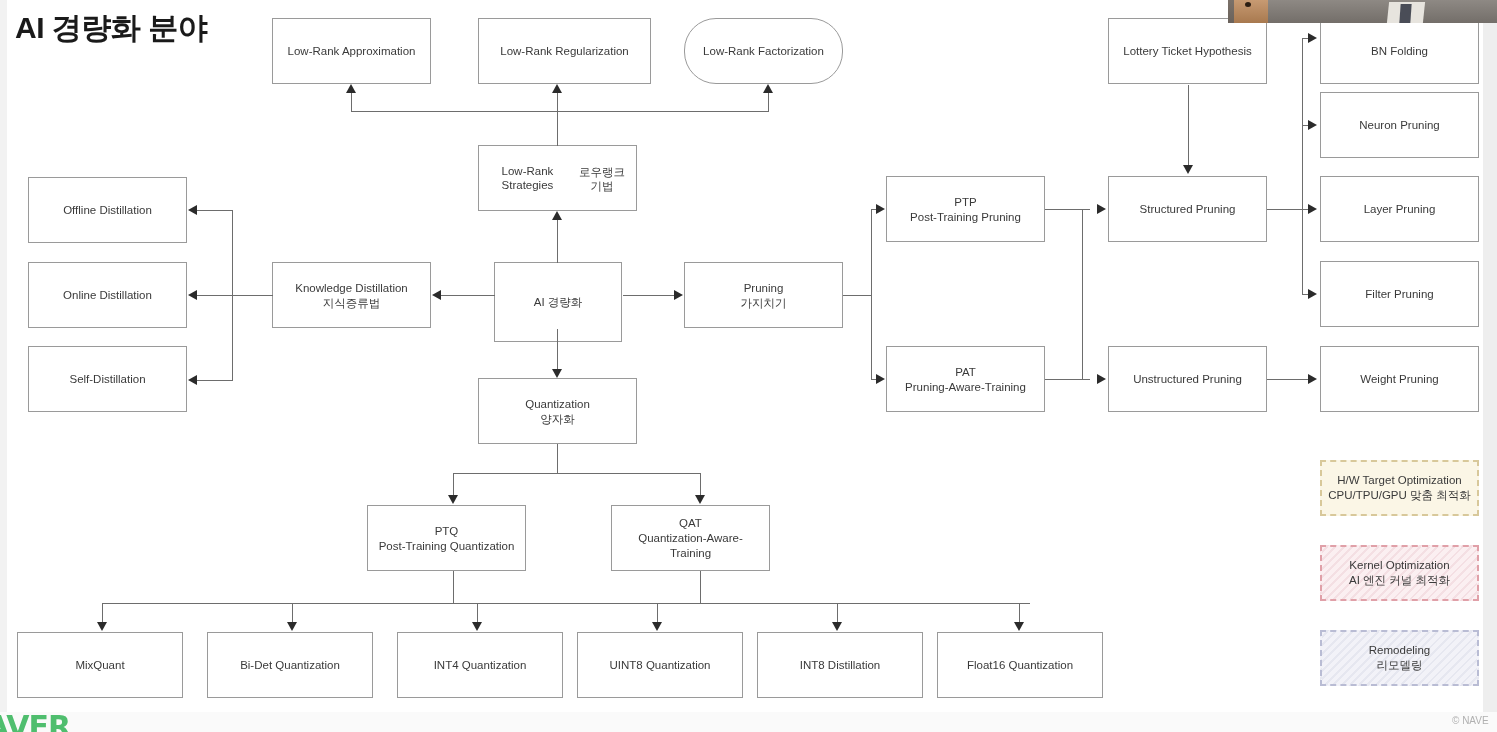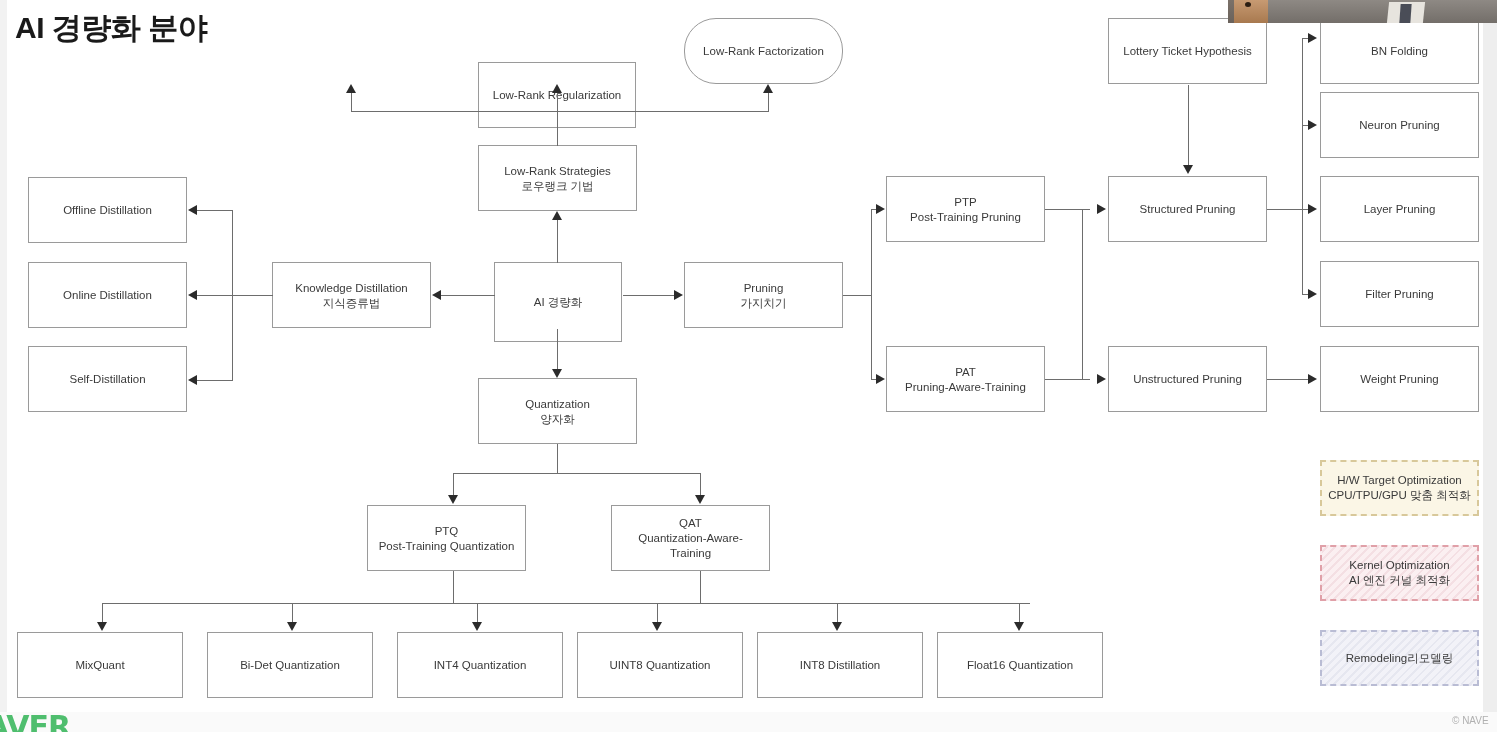--- a/index.html
+++ b/index.html
@@ -181,22 +181,25 @@
 
 <div id="root">
 
   <div class="gutter-left"></div>
   <div class="gutter-right"></div>
 
   <div class="slide">
 
     <div class="title">AI 경량화 분야</div>
 
-
-    <div class="node" style="left:471px; top:18px; width:158px; height:66px;margin-top:44px;">
+    <div class="node" style="left:265px; top:18px; width:159px; height:66px;">
+      <span class="ln">Low-Rank Approximation</span>
+    </div>
+
+    <div class="node" style="left:471px; top:18px; width:173px; height:66px;">
       <span class="ln">Low-Rank Regularization</span>
     </div>
 
     <div class="node" style="left:677px; top:18px; width:159px; height:66px;border-radius:32px;">
       <span class="ln">Low-Rank Factorization</span>
     </div>
 
     <div class="node" style="left:1101px; top:18px; width:159px; height:66px;">
       <span class="ln">Lottery Ticket Hypothesis</span>
     </div>
@@ -214,21 +217,21 @@
     </div>
 
     <div class="node" style="left:1313px; top:261px; width:159px; height:66px;">
       <span class="ln">Filter Pruning</span>
     </div>
 
     <div class="node" style="left:1313px; top:346px; width:159px; height:66px;">
       <span class="ln">Weight Pruning</span>
     </div>
 
-    <div class="node" style="left:471px; top:145px; width:159px; height:66px; flex-direction:column;">
+    <div class="node" style="left:471px; top:145px; width:159px; height:66px; flex-direction:row;">
       <span class="ln">Low-Rank Strategies</span>
       <span class="ln">로우랭크 기법</span>
     </div>
 
     <div class="node" style="left:21px; top:177px; width:159px; height:66px;">
       <span class="ln">Offline Distillation</span>
     </div>
 
     <div class="node" style="left:21px; top:262px; width:159px; height:66px;">
       <span class="ln">Online Distillation</span>
@@ -313,21 +316,21 @@
     <div class="legend hw" style="left:1313px; top:460px; width:159px; height:56px; flex-direction:column;">
       <span class="ln">H/W Target Optimization</span>
       <span class="ln">CPU/TPU/GPU 맞춤 최적화</span>
     </div>
 
     <div class="legend kernel" style="left:1313px; top:545px; width:159px; height:56px; flex-direction:column;">
       <span class="ln">Kernel Optimization</span>
       <span class="ln">AI 엔진 커널 최적화</span>
     </div>
 
-    <div class="legend remodel" style="left:1313px; top:630px; width:159px; height:56px; flex-direction:row;">
+    <div class="legend remodel" style="left:1313px; top:630px; width:159px; height:56px; flex-direction:column;">
       <span class="ln">Remodeling</span>
       <span class="ln">리모델링</span>
     </div>
 
     <div class="ln-v" style="left:550px; top:111px; height:35px;"></div>
     <div class="ln-h" style="left:344px; top:111px; width:417px;"></div>
     <div class="ln-v" style="left:344px; top:90px; height:22px;"></div>
     <div class="arrow up" style="left:339px; top:84px;"></div>
     <div class="ln-v" style="left:550px; top:90px; height:22px;"></div>
     <div class="arrow up" style="left:545px; top:84px;"></div>

